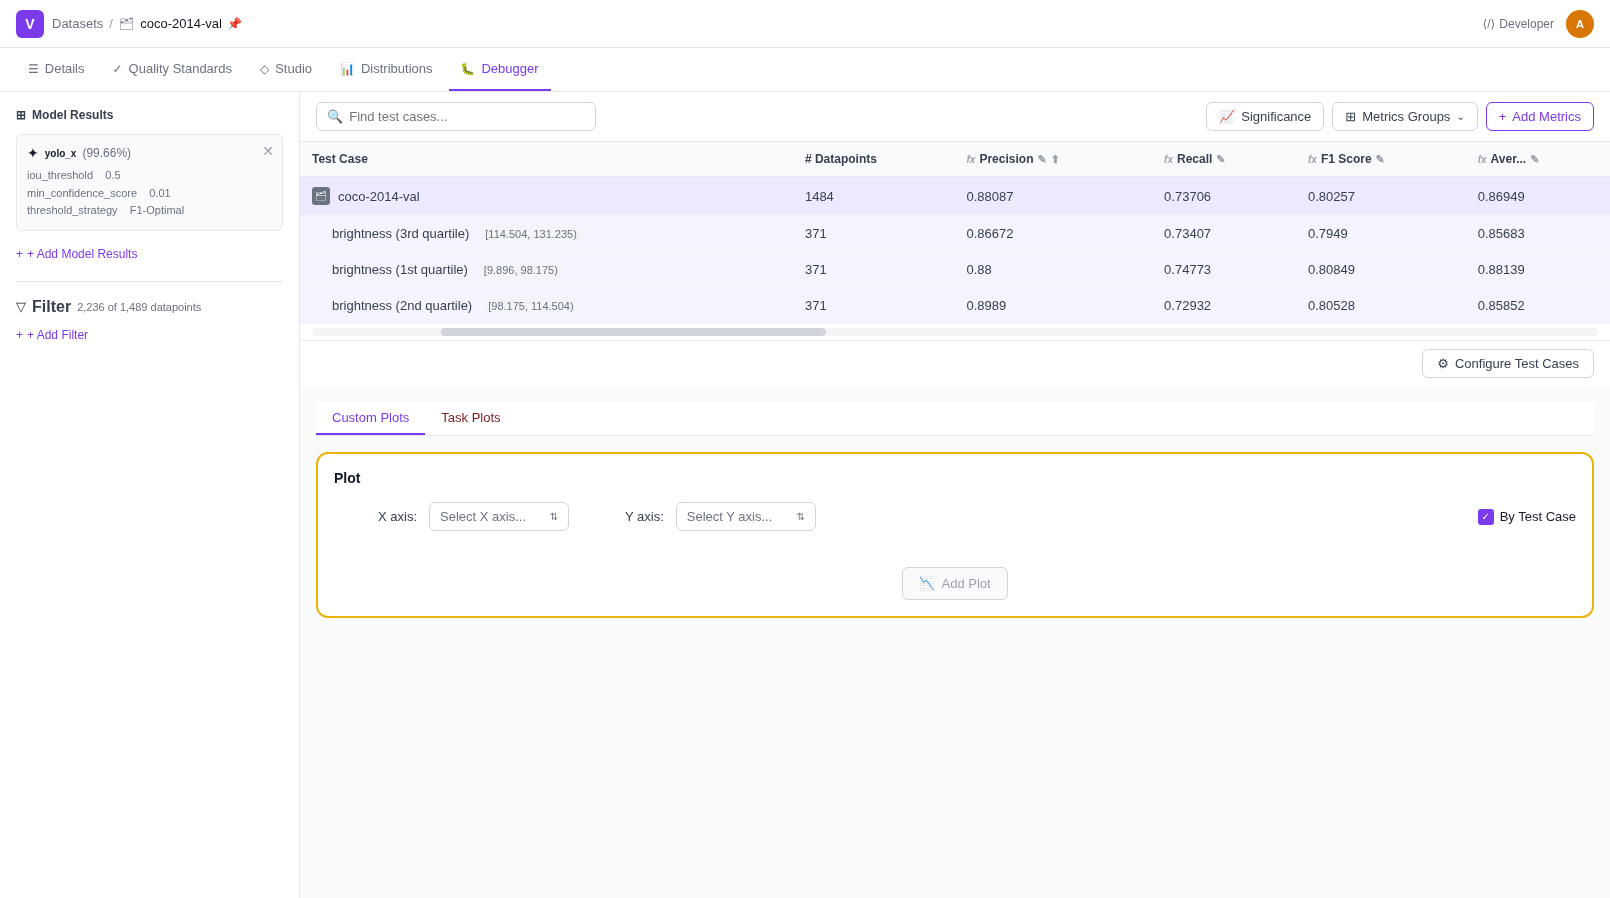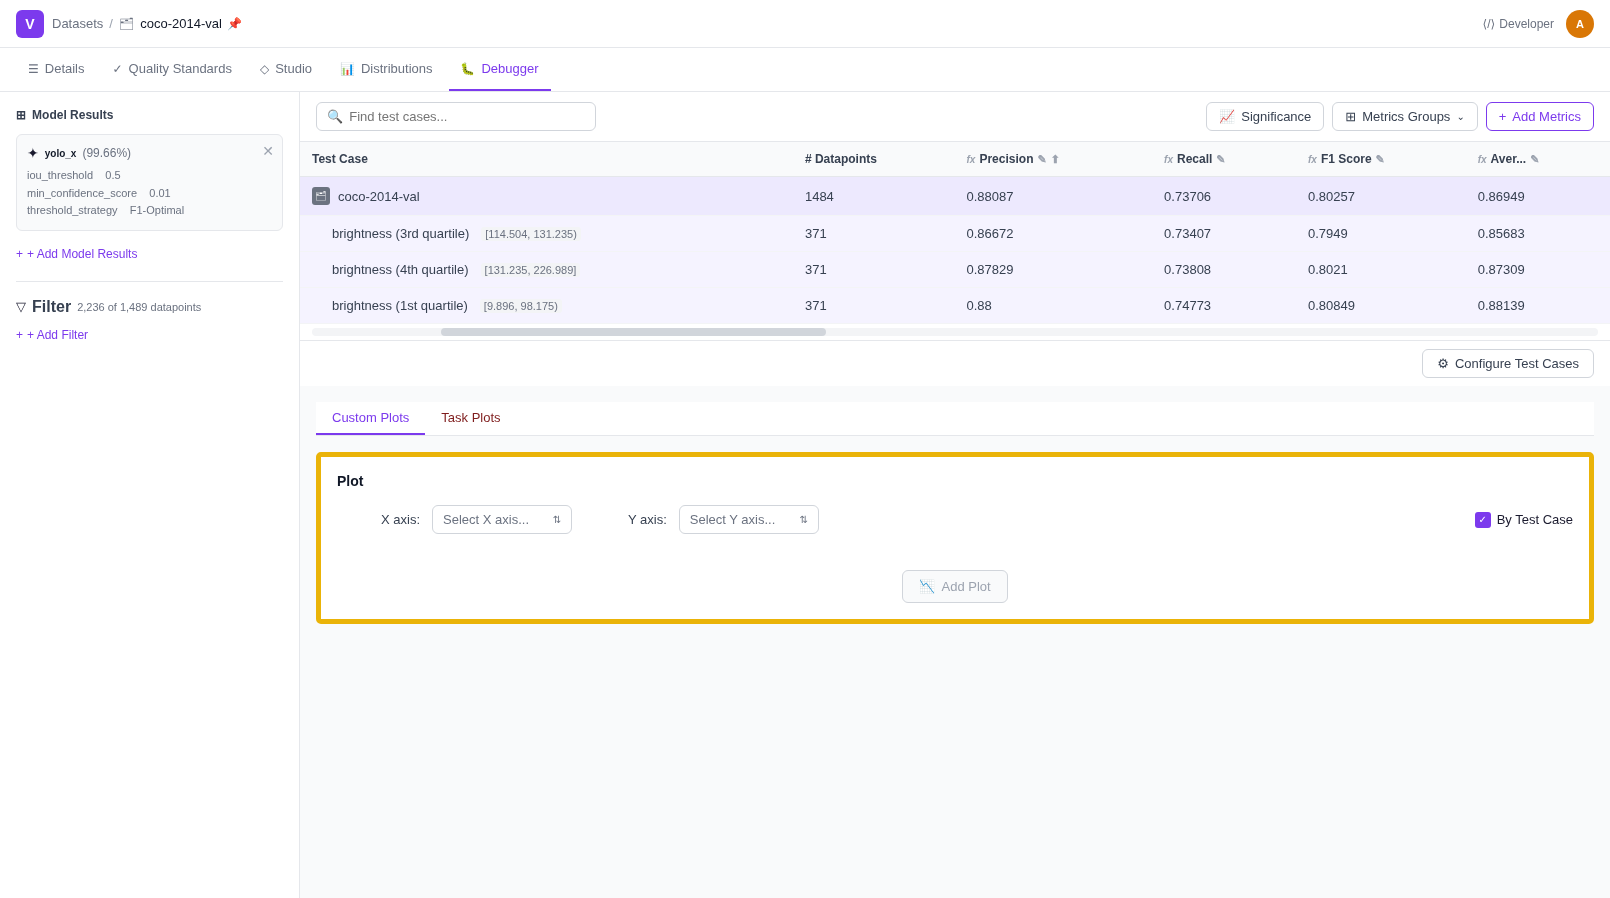--- a/index.html
+++ b/index.html
@@ -68,21 +68,21 @@
     .tc-icon { width: 18px; height: 18px; background: #7c3aed; border-radius: 3px; display: flex; align-items: center; justify-content: center; color: white; font-size: 9px; flex-shrink: 0; }
     .range-tag { font-size: 11px; color: #6b7280; background: #f3f4f6; padding: 1px 4px; border-radius: 3px; margin-left: 4px; }
 
     
     .bottom-section { flex: 1; overflow-y: auto; padding: 16px; background: #f9fafb; }
     .configure-btn-row { display: flex; justify-content: flex-end; padding: 8px 16px; background: #fff; border-top: 1px solid #e5e7eb; }
     .configure-btn { display: flex; align-items: center; gap: 6px; padding: 6px 14px; border: 1px solid #d1d5db; border-radius: 6px; background: #fff; cursor: pointer; font-size: 13px; color: #374151; }
     .subtabs { display: flex; gap: 0; border-bottom: 1px solid #e5e7eb; margin-bottom: 16px; background: #fff; }
     .subtab { padding: 8px 16px; font-size: 13px; color: #7f1d1d; cursor: pointer; border-bottom: 2px solid transparent; }
     .subtab.active { color: #7c3aed; border-bottom: 2px solid #7c3aed; font-weight: 500; }
-    .plot-section { background: #fff; border-radius: 5px; border: 5px solid #eab308; padding: 16px; }
+    .plot-section { background: #fff; border-radius: 12px; border: 2px solid #eab308; padding: 16px; }
     .plot-title { font-size: 14px; font-weight: 600; color: #111827; margin-bottom: 16px; }
     .axis-row { display: flex; align-items: center; gap: 12px; }
     .axis-label { font-size: 13px; color: #374151; font-weight: 500; margin-left: 44px; }
     .axis-select { display: flex; align-items: center; gap: 4px; border: 1px solid #d1d5db; border-radius: 6px; padding: 6px 10px; background: #fff; cursor: pointer; font-size: 13px; color: #6b7280; min-width: 140px; }
     .axis-spacer { flex: 1; }
     .checkbox-row { display: flex; align-items: center; gap: 6px; }
     .checkbox { width: 16px; height: 16px; background: #7c3aed; border-radius: 3px; display: flex; align-items: center; justify-content: center; color: white; font-size: 10px; flex-shrink: 0; }
     .add-plot-btn { display: flex; align-items: center; gap: 6px; padding: 8px 16px; border: 1px solid #d1d5db; border-radius: 6px; background: #f9fafb; cursor: pointer; font-size: 13px; color: #9ca3af; margin-top: 20px; }
     .scrollbar-row { height: 8px; background: #f3f4f6; border-radius: 4px; margin: 4px 12px; position: relative; }
     .scrollbar-thumb { height: 8px; background: #d1d5db; border-radius: 4px; width: 30%; position: absolute; left: 10%; }
@@ -268,42 +268,42 @@
             </td>
             <td>371</td>
             <td>0.86672</td>
             <td>0.73407</td>
             <td>0.7949</td>
             <td>0.85683</td>
           </tr>
           <tr class="row-sub">
             <td>
               <div class="test-case-cell" style="padding-left:20px;">
-                <span>brightness (4th quartile)</span>
-                <span class="range-tag">[131.235, 226.989]</span>
-              </div>
-            </td>
-            <td>371</td>
-            <td>0.87829</td>
-            <td>0.73808</td>
-            <td>0.8021</td>
-            <td>0.87309</td>
-          </tr>
-          <tr class="row-sub">
-            <td>
-              <div class="test-case-cell" style="padding-left:20px;">
                 <span>brightness (1st quartile)</span>
                 <span class="range-tag">[9.896, 98.175)</span>
               </div>
             </td>
             <td>371</td>
             <td>0.88</td>
             <td>0.74773</td>
             <td>0.80849</td>
             <td>0.88139</td>
+          </tr>
+          <tr class="row-sub">
+            <td>
+              <div class="test-case-cell" style="padding-left:20px;">
+                <span>brightness (2nd quartile)</span>
+                <span class="range-tag">[98.175, 114.504)</span>
+              </div>
+            </td>
+            <td>371</td>
+            <td>0.8989</td>
+            <td>0.72932</td>
+            <td>0.80528</td>
+            <td>0.85852</td>
           </tr>
         </tbody>
       </table>
 
       <div class="scrollbar-row">
         <div class="scrollbar-thumb"></div>
       </div>
     </div>
 
     <div class="configure-btn-row">

